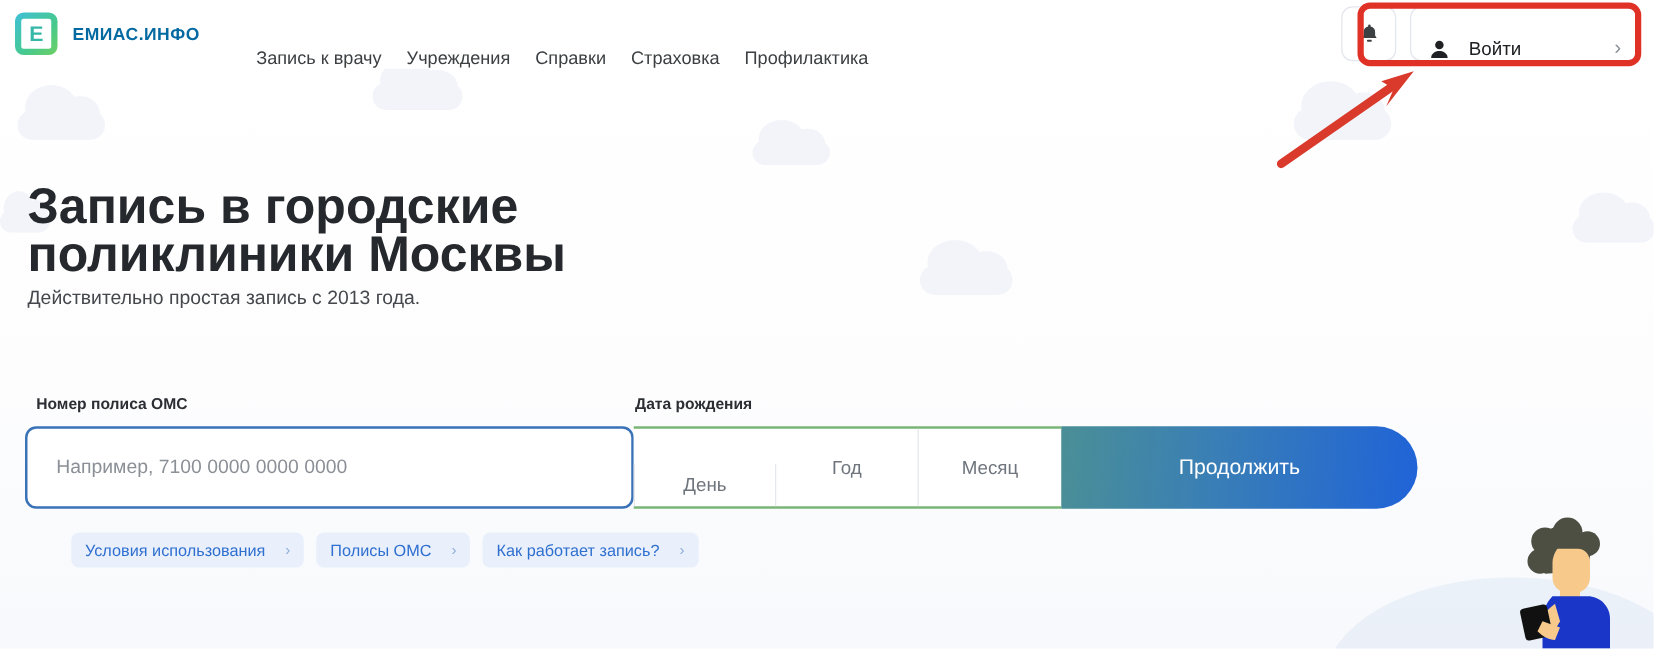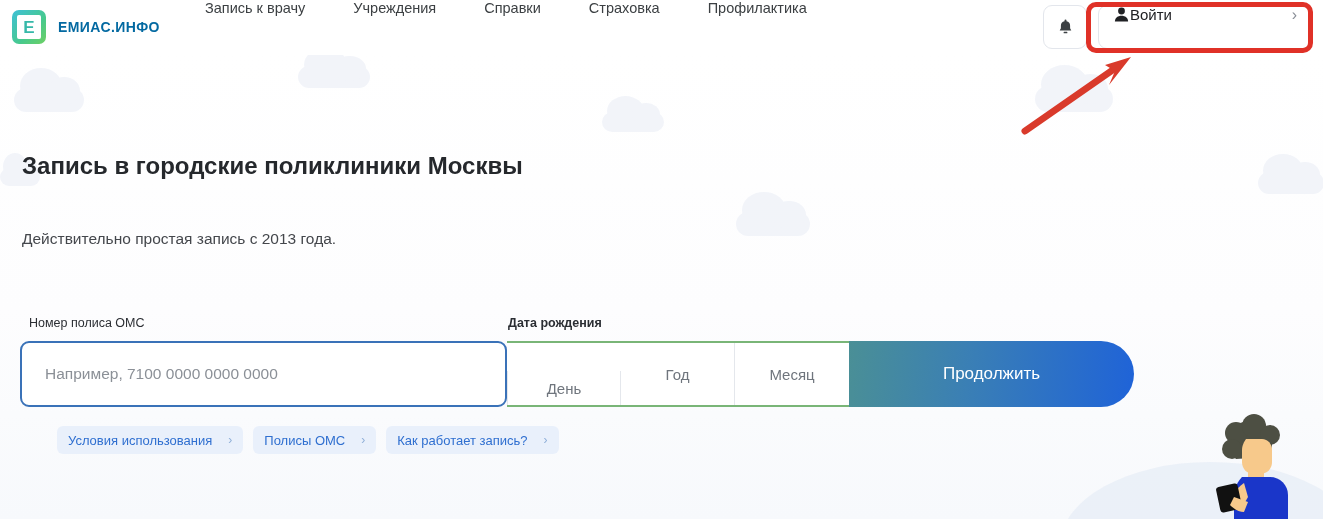--- a/index.html
+++ b/index.html
@@ -81,21 +81,21 @@
     font-size: 14px;
     font-weight: 700;
     letter-spacing: .4px;
     color: #0369a1;
   }
 
   .nav {
     position: absolute;
     left: 205px; top: 0;
     height: 55px;
-    display: flex; align-items: flex-start; gap: 48px;
+    display: flex; align-items: flex-end; gap: 20px;
   }
   .nav-item {
     font-size: 14.5px;
     color: #3c4043;
     white-space: nowrap;
     cursor: pointer;
   }
 
   .header-right {
     position: absolute;
@@ -104,27 +104,27 @@
   }
   .bell-btn {
     width: 44px; height: 44px;
     border: 1px solid #e3e6ec;
     border-radius: 9px;
     background: #fff;
     display: flex; align-items: center; justify-content: center;
     cursor: pointer;
   }
   .login-btn {
-    width: 214px; height: 44px;
+    width: 184px; height: 44px;
     border: 1px solid #e3e6ec;
     border-radius: 9px;
     background: #fff;
-    display: flex; align-items: flex-start;
+    display: flex; align-items: flex-end;
     padding: 0 14px;
-    gap: 0;
+    gap: 15px;
     cursor: pointer;
     position: relative;
   }
   .login-label { font-size: 15px; color: #202124; }
   .login-chevron { margin-left: auto; color: #8a8f98; }
 
   .highlight-box {
     position: absolute;
     left: 1086px; top: 2px;
     width: 227px; height: 51px;
@@ -139,37 +139,37 @@
     left: 1005px; top: 45px;
     z-index: 39;
     pointer-events: none;
   }
 
   
   .hero-title {
     position: absolute;
     left: 22px; top: 146px;
     width: 520px;
-    font-size: 24px;
+    font-size: 40px;
     line-height: 39px;
     font-weight: 700;
     color: #25282c;
   }
   .hero-sub {
     position: absolute;
     left: 22px; top: 230px;
     font-size: 15.5px;
     color: #44474c;
   }
 
   
   .form-labels { position: absolute; left: 0; top: 316px; width: 1323px; }
   .label-oms {
     position: absolute; left: 29px; top: 0;
-    font-size: 12.5px; font-weight: 400; color: #2b2e33;
+    font-size: 12.5px; font-weight: 700; color: #2b2e33;
   }
   .label-birth {
     position: absolute; left: 508px; top: 0;
     font-size: 12.5px; font-weight: 700; color: #2b2e33;
   }
 
   .form-row {
     position: absolute;
     left: 20px; top: 341px;
     height: 66px;

